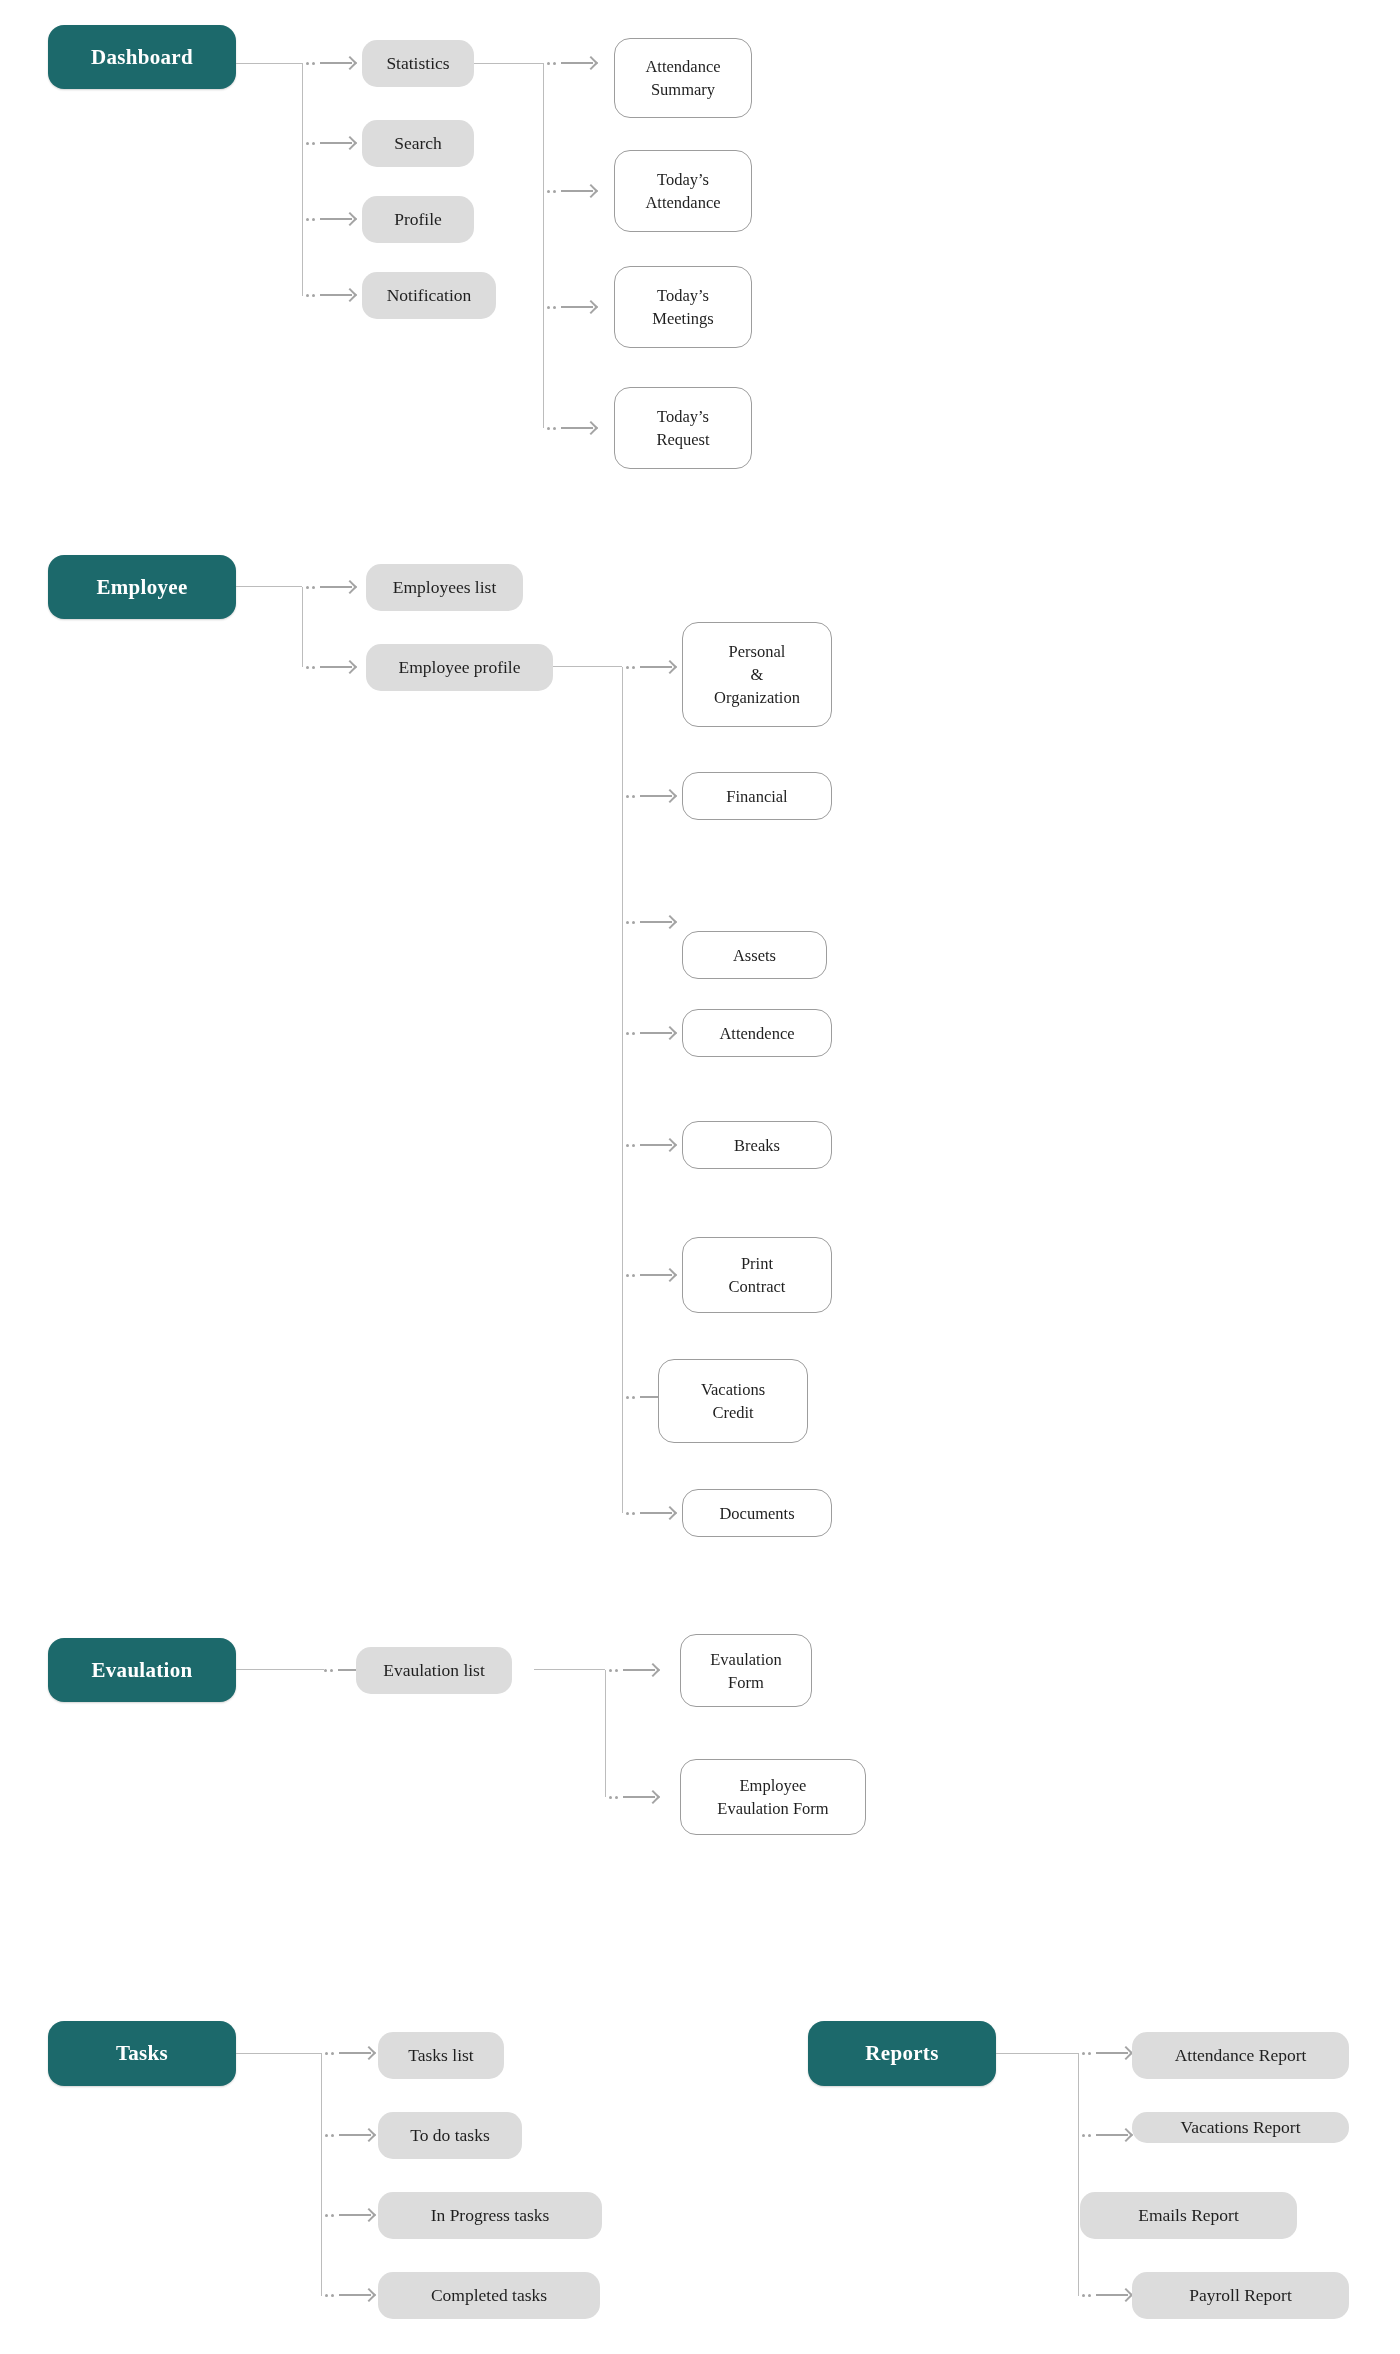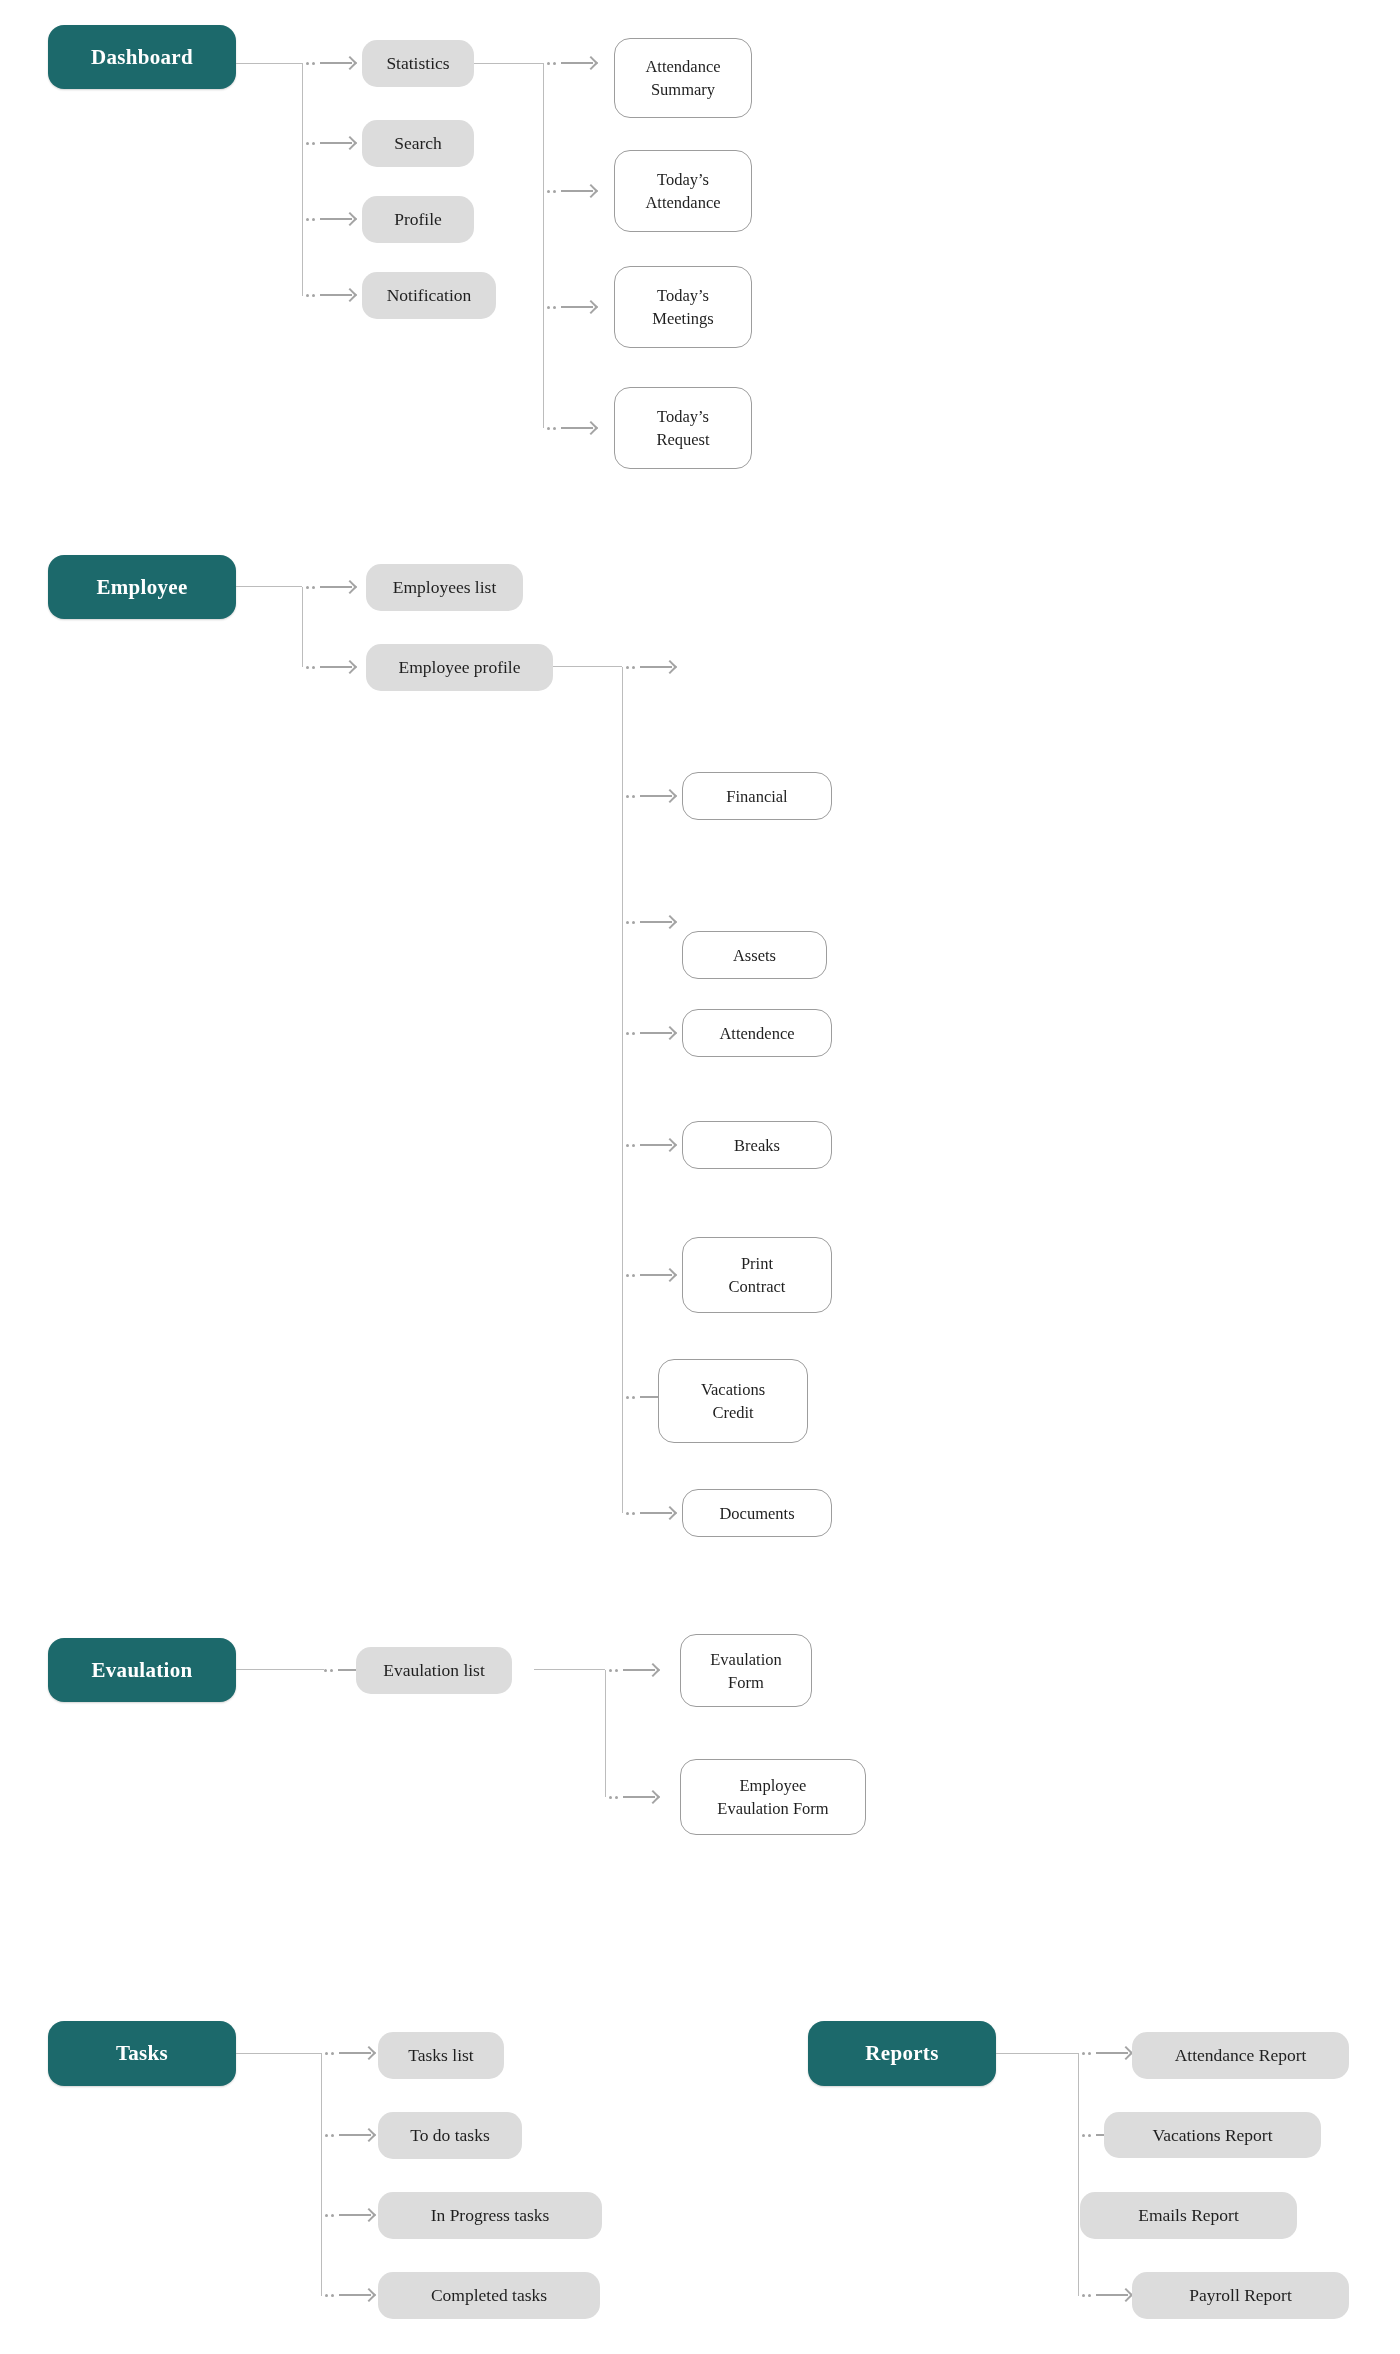--- a/index.html
+++ b/index.html
@@ -177,20 +177,23 @@
       <span class="shaft"></span>
       <span class="chev"></span>
     </div>
   <div class="darrow" style="left:626px;top:1508px">
       <span class="dot"></span>
       <span class="dot"></span>
       <span class="shaft"></span>
       <span class="chev"></span>
     </div>
 
+  <div class="node wbox" style="left:682px;top:622px;width:150px;height:105px">Personal
+&amp;
+Organization</div>
   <div class="node wbox" style="left:682px;top:772px;width:150px;height:48px">Financial</div>
   <div class="node wbox" style="left:682px;top:931px;width:145px;height:48px">Assets</div>
   <div class="node wbox" style="left:682px;top:1009px;width:150px;height:48px">Attendence</div>
   <div class="node wbox" style="left:682px;top:1121px;width:150px;height:48px">Breaks</div>
   <div class="node wbox" style="left:682px;top:1237px;width:150px;height:76px">Print
 Contract</div>
   <div class="node wbox" style="left:658px;top:1359px;width:150px;height:84px">Vacations
 Credit</div>
   <div class="node wbox" style="left:682px;top:1489px;width:150px;height:48px">Documents</div>
 
@@ -286,17 +289,17 @@
       <span class="chev"></span>
     </div>
   <div class="darrow" style="left:1082px;top:2290px">
       <span class="dot"></span>
       <span class="dot"></span>
       <span class="shaft"></span>
       <span class="chev"></span>
     </div>
 
   <div class="node gbox" style="left:1132px;top:2032px;width:217px;height:47px">Attendance Report</div>
-  <div class="node gbox" style="left:1104px;top:2112px;width:217px;height:46px">Vacations Report</div>
+  <div class="node gbox" style="left:1132px;top:2112px;width:217px;height:31px">Vacations Report</div>
   <div class="node gbox" style="left:1080px;top:2192px;width:217px;height:47px">Emails Report</div>
   <div class="node gbox" style="left:1132px;top:2272px;width:217px;height:47px">Payroll Report</div>
 
 </div>
 
 </body></html>

